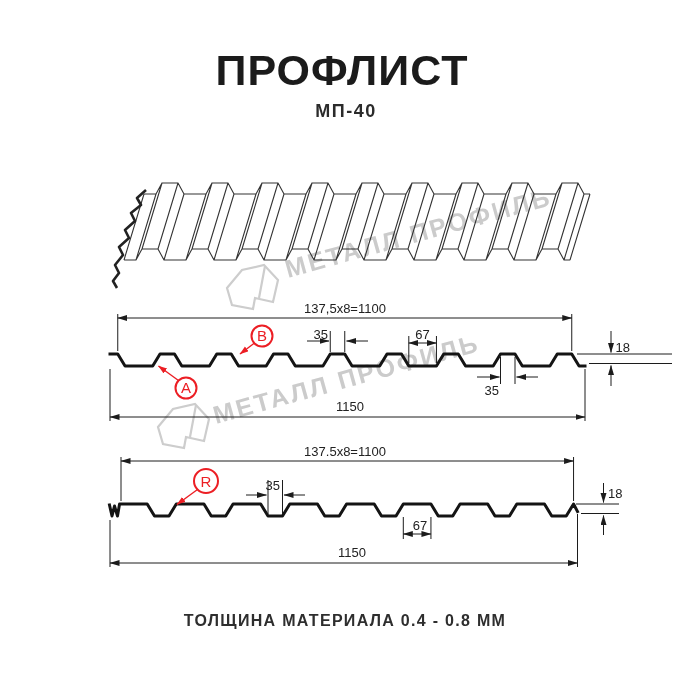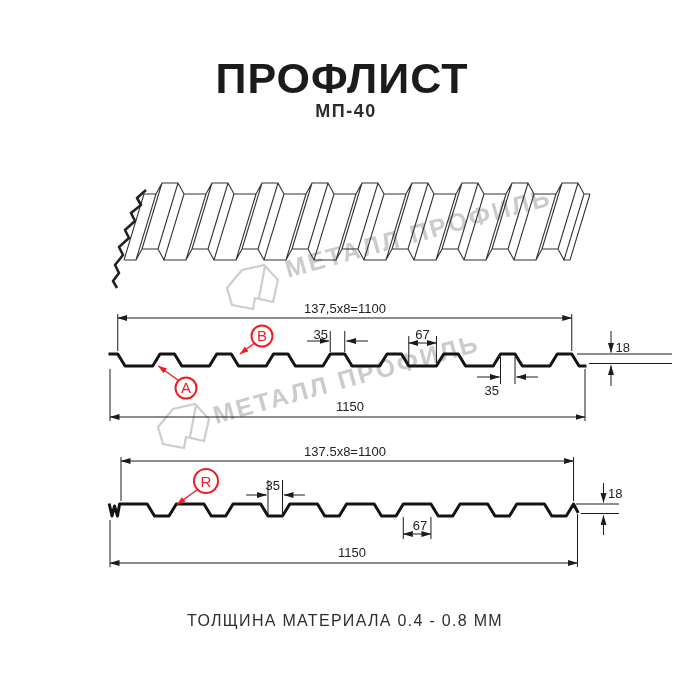--- a/index.html
+++ b/index.html
@@ -1,23 +1,23 @@
 <!DOCTYPE html>
 <html><head>
 <meta charset="utf-8">
 <style>
   html,body{margin:0;padding:0;background:#fff;}
   .page{position:relative;width:700px;height:700px;background:#ffffff;overflow:hidden;
         font-family:"Liberation Sans",sans-serif;}
-  .title{position:absolute;top:54px;left:0;width:684px;text-align:center;
+  .title{position:absolute;top:46px;left:0;width:684px;text-align:center;
          font-size:43px;font-weight:700;letter-spacing:1px;color:#1b1b1b;}
   .subtitle{position:absolute;top:101px;left:0;width:692px;text-align:center;
          font-size:18px;font-weight:700;letter-spacing:1.5px;color:#2b2b2b;}
   .footer{position:absolute;top:612px;left:0;width:690px;text-align:center;
-         font-size:16px;font-weight:400;letter-spacing:1.3px;color:#2e2e2e;}
+         font-size:16px;font-weight:700;letter-spacing:1.3px;color:#2e2e2e;}
   svg{position:absolute;top:0;left:0;}
   .thin{stroke:#1c1c1c;stroke-width:1;fill:none;}
   .prof{stroke:#141414;stroke-width:3;fill:none;stroke-linejoin:round;stroke-linecap:square;}
   .dim{font-size:13px;fill:#222;}
   .mid{text-anchor:middle;}
   .endt{text-anchor:end;}
   .lbl{font-size:15px;fill:#ec1e24;text-anchor:middle;}
   .redc{stroke:#ec1e24;stroke-width:2;fill:#fff;}
   .redl{stroke:#ec1e24;stroke-width:1.4;fill:none;}
   .wm{stroke:#cdcdcd;stroke-width:2.2;fill:none;}

